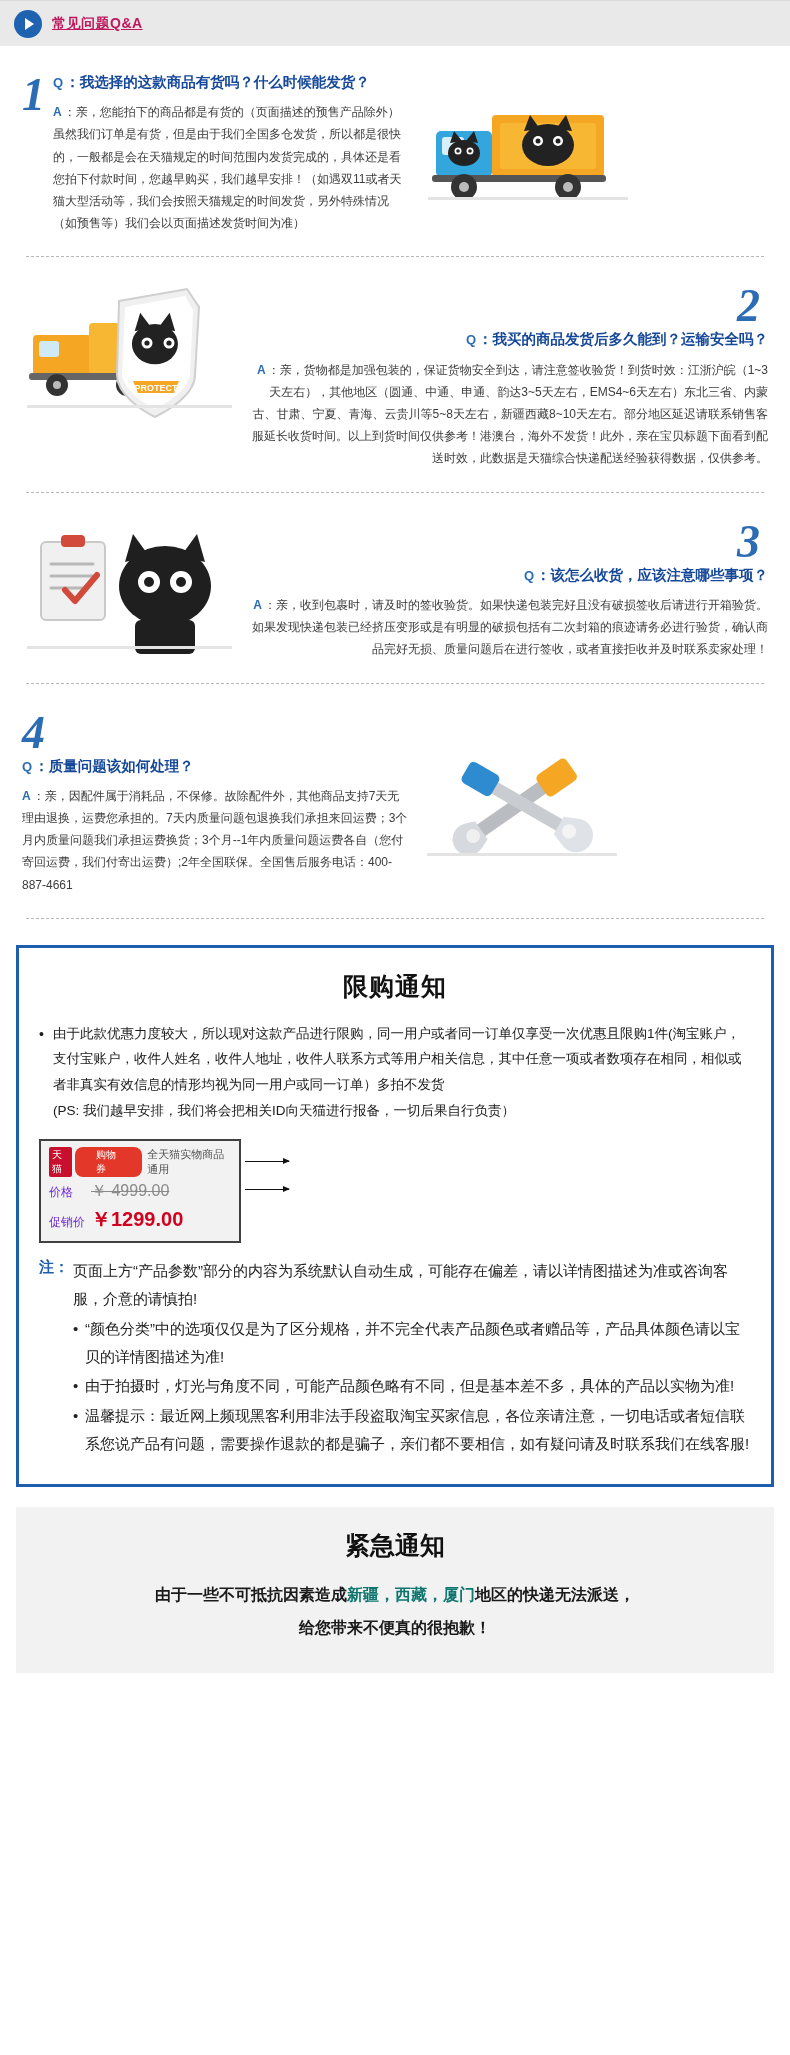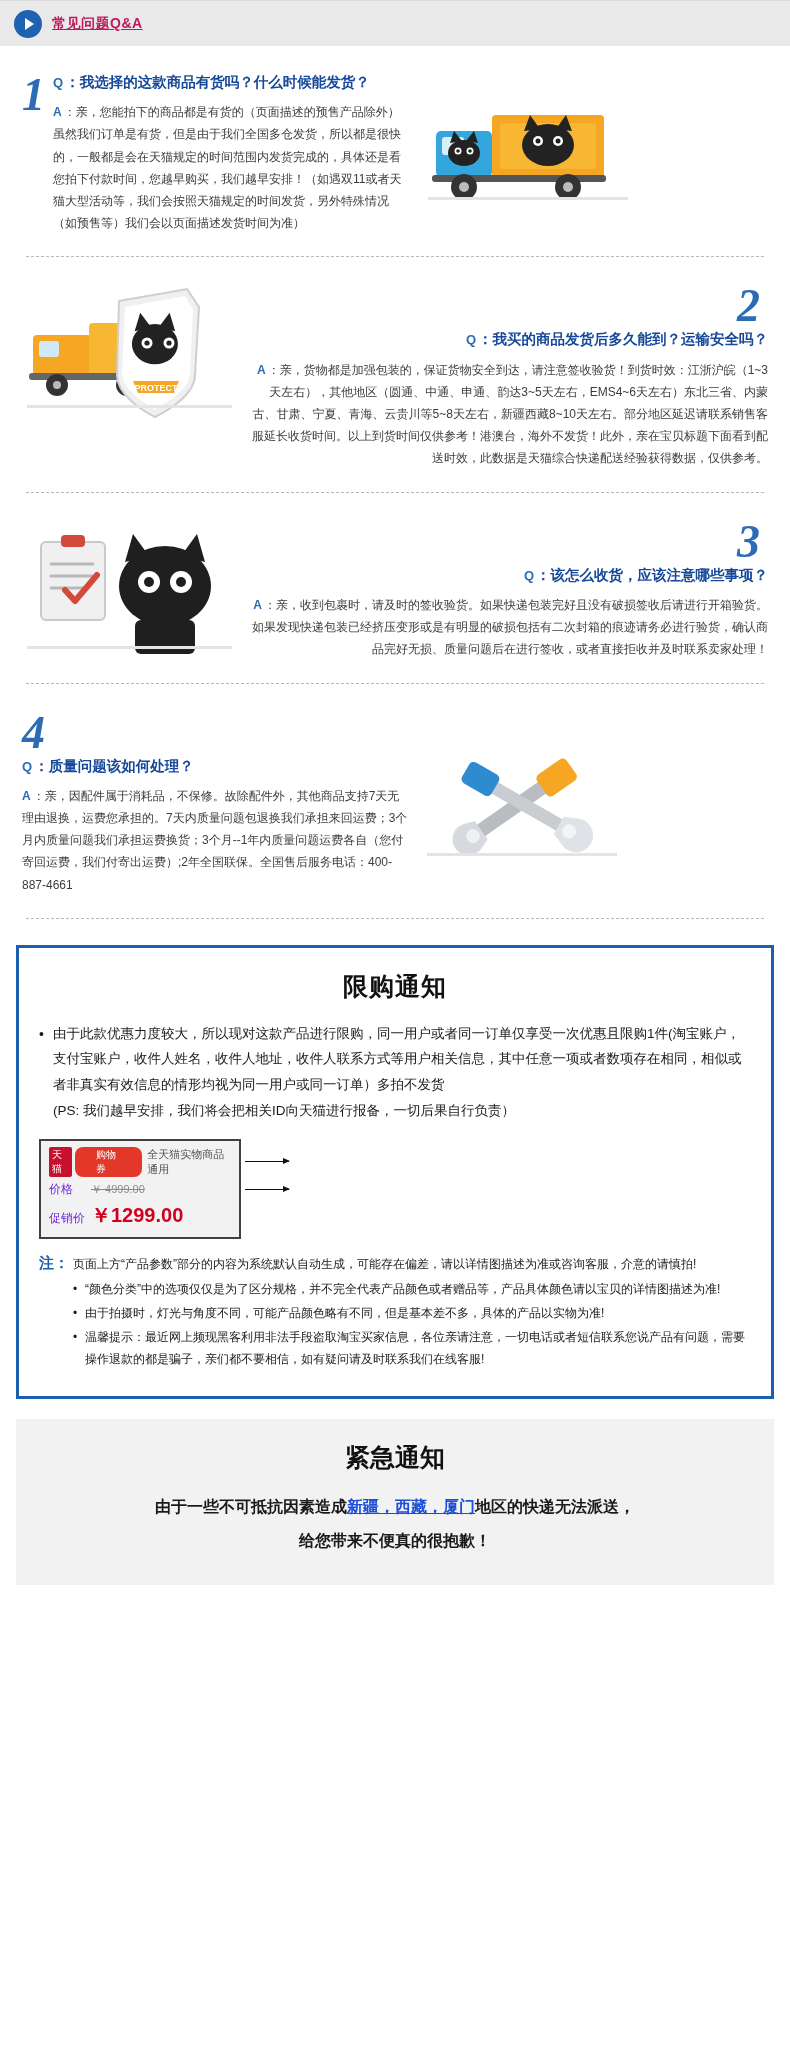--- a/index.html
+++ b/index.html
@@ -184,21 +184,21 @@
     border-radius: 8px;
   }
   .price-row {
     display: flex;
     align-items: baseline;
     font-size: 12px;
     color: #666;
     margin-top: 4px;
   }
   .price-row .lbl { width: 42px; color: #6d28d9; flex: 0 0 auto;}
-  .price-strike { text-decoration: line-through; color: #8a8a8a; font-size: 11px;}
+  .price-strike { text-decoration: line-through; color: #8a8a8a; font-size: 16px;}
   .price-big { color: #d2001f; font-weight: bold; font-size: 20px; }
   .arrows {
     width: 52px;
     flex: 0 0 auto;
     position: relative;
   }
   .arrow {
     position: absolute;
     left: 4px;
     width: 44px;
@@ -246,21 +246,21 @@
   .notes-label {
     font-size: 15px;
     font-weight: bold;
     color: #1d5fae;
     flex: 0 0 auto;
     padding-right: 4px;
     padding-top: 1px;
   }
   .notes-body { flex: 1 1 auto; }
   .note-item {
-    font-size: 12px;
+    font-size: 15px;
     color: #222;
     line-height: 1.85;
     position: relative;
     padding-left: 12px;
     margin-bottom: 2px;
   }
   .note-item::before {
     content: "•";
     position: absolute; left: 0; top: 0;
     color: #222;
@@ -281,21 +281,21 @@
     color: #111;
     margin-bottom: 16px;
     text-align: center;
   }
   .emg-line {
     font-size: 16px;
     color: #1a1a1a;
     line-height: 2.1;
     font-weight: bold;
   }
-  .emg-red { color: #1d4ed8; text-decoration: underline; }
+  .emg-red { color: #0f766e; }
 
   .bottom-pad { height: 24px; }
 
   
   svg { display: block; }
 </style>
 </head>
 <body>
 
 <div class="page">

